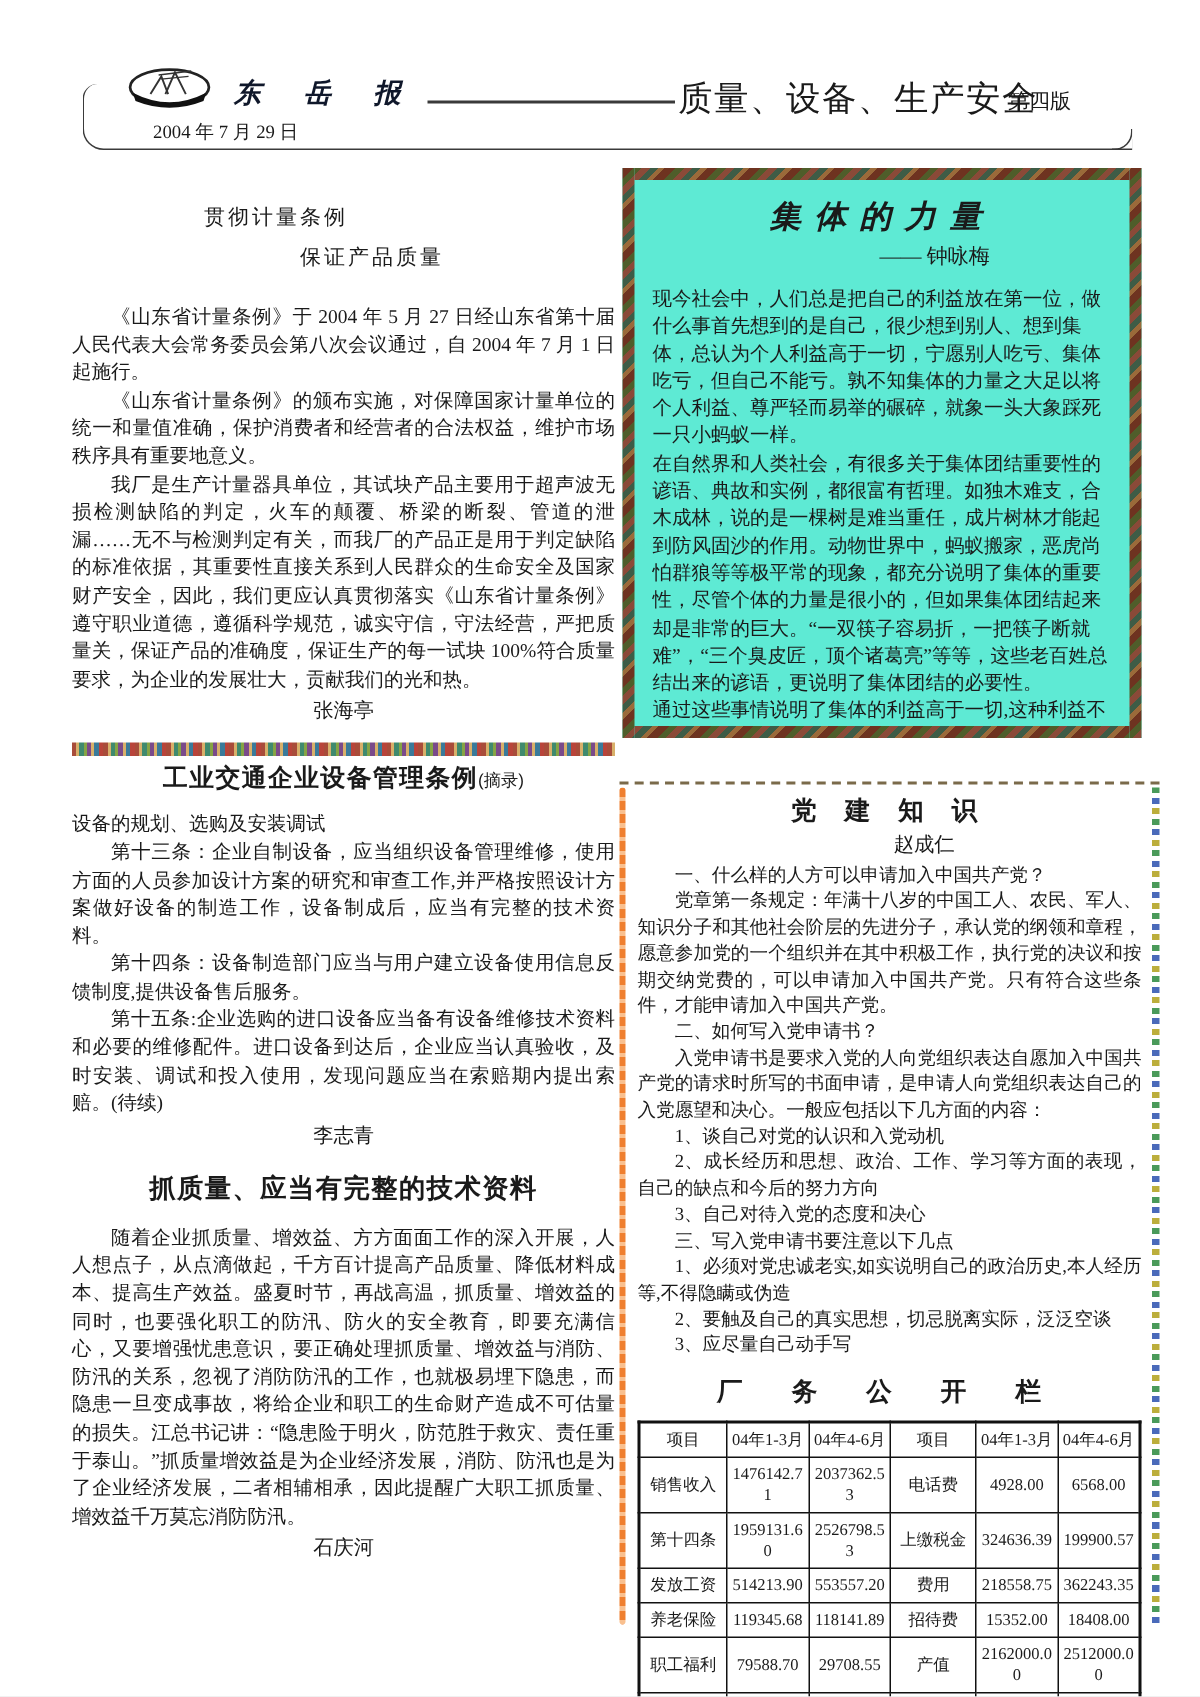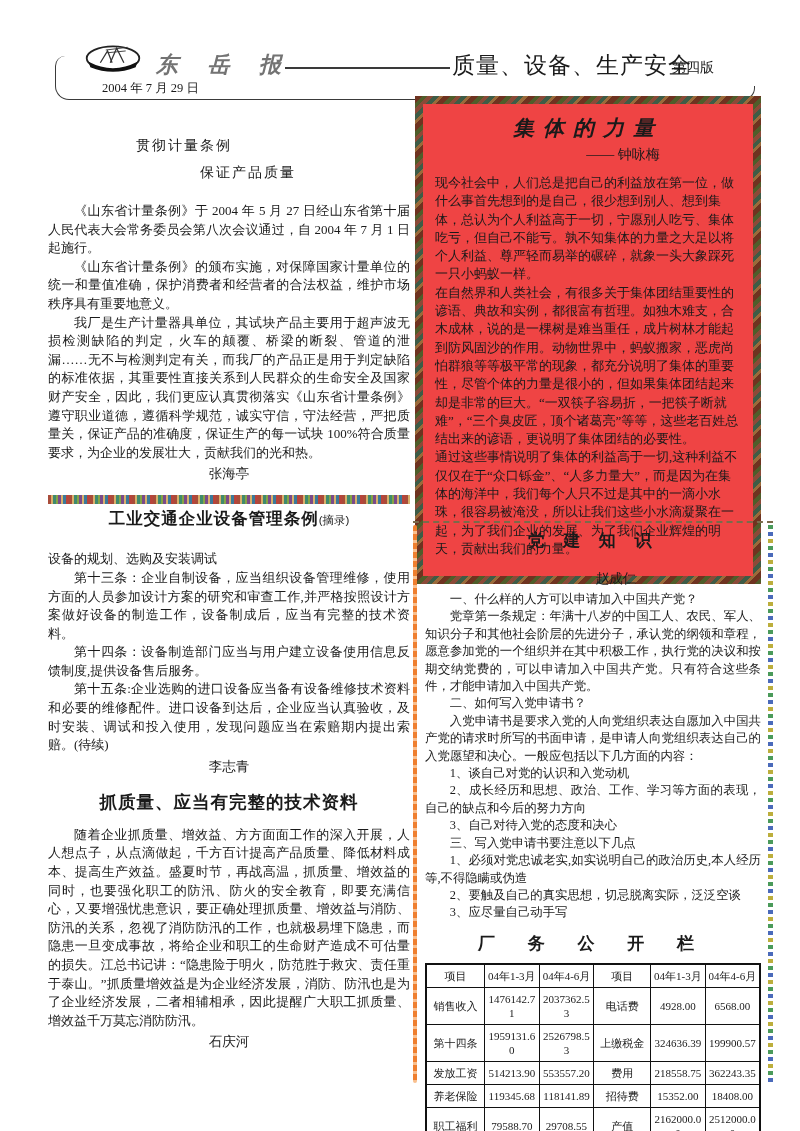--- a/index.html
+++ b/index.html
@@ -17,21 +17,21 @@
   }
   .hdr-frame-hook {
     position:absolute; left:741px; top:86px; width:14px; height:14px;
     border-right:1.5px solid #3a3a3a; border-bottom:1.5px solid #3a3a3a;
     border-radius:0 0 12px 0;
   }
   .logo { position:absolute; left:84px; top:44px; width:58px; height:32px; }
   .paper-name {
     position:absolute; left:156px; top:50px;
     font-family:"Liberation Serif", serif; font-weight:bold; font-style:italic;
-    font-size:22px; color:#737373; letter-spacing:12px; white-space:nowrap;
+    font-size:18px; color:#0f172a; letter-spacing:12px; white-space:nowrap;
   }
   .name-rule { position:absolute; left:285px; top:67px; width:165px; height:1.5px; background:#3a3a3a; }
   .main-title {
     position:absolute; left:452px; top:50px; font-size:23px; letter-spacing:1px;
     font-family:"Liberation Serif", serif; white-space:nowrap;
   }
   .page-label { position:absolute; left:672px; top:59px; font-size:14px; }
   .hdr-date { position:absolute; left:102px; top:80px; font-size:12.5px; }
 
   
@@ -48,35 +48,35 @@
   .a1-body { margin-top:16px; }
   .flower-strip {
     margin-top:12px; height:9px;
     background:repeating-linear-gradient(90deg,
       #a84c3a 0 3px, #d8b06a 3px 5px, #3f8a6e 5px 8px, #86a444 8px 10px,
       #7a4a8a 10px 13px, #d8b06a 13px 15px, #3a7a9a 15px 18px, #b8443a 18px 21px);
   }
   .a2-head { text-align:center; margin-top:4px; font-family:"Liberation Sans", sans-serif; }
   .a2-head .main { font-size:16.5px; font-weight:bold; letter-spacing:1px; }
   .a2-head .suffix { font-size:11.5px; font-weight:normal; }
-  .a2-body { margin-top:20px; }
+  .a2-body { margin-top:10px; }
   .a2-intro { text-indent:0 !important; }
   .a3-head {
     text-align:center; font-family:"Liberation Sans", sans-serif;
     font-size:17.5px; font-weight:bold; letter-spacing:1px; margin-top:14px;
   }
   .a3-body { margin-top:12px; }
 
   
   .collective-box {
-    position:absolute; left:415px; top:96px; width:346px; height:488px;
+    position:absolute; left:415px; top:112px; width:346px; height:380px;
     border:8px solid #6e3320;
     border-image:repeating-linear-gradient(135deg,
       #6e3320 0 5px, #4f5d2a 5px 9px, #8a4a38 9px 13px, #3e5c46 13px 17px, #9a6a3a 17px 20px) 8;
-    padding:8px 12px 0 12px; background:#ef4444; overflow:hidden;
+    padding:8px 12px 0 12px; background:#5eead4; overflow:hidden;
   }
   .box-title {
     text-align:center; font-family:"DejaVu Serif", serif; font-weight:bold; font-style:italic;
     font-size:21px; letter-spacing:9px; margin-top:2px;
   }
   .box-byline { text-align:center; text-indent:70px; font-size:14px; margin-top:4px; }
   .box-body { margin-top:10px; }
   .box-body p { font-size:13px; line-height:18.3px; }
 
   
@@ -92,21 +92,21 @@
     position:absolute; right:0; top:2px; bottom:0; width:5px;
     background:repeating-linear-gradient(180deg,
       #4a9a5a 0 4px, transparent 4px 7px, #4a6aba 7px 11px,
       transparent 11px 14px, #bcae3c 14px 18px, transparent 18px 21px);
   }
   .party-content { position:absolute; left:12px; right:12px; top:6px; }
   .party-head {
     text-align:center; font-family:"Liberation Sans", sans-serif;
     font-size:17px; font-weight:bold; letter-spacing:7px;
   }
-  .party-author { text-align:center; text-indent:46px; font-size:13.5px; margin-top:18px; }
+  .party-author { text-align:center; text-indent:46px; font-size:13.5px; margin-top:2px; }
   .party-body { margin-top:3px; }
   .party-body p { font-size:12.4px; line-height:17.4px; text-align:justify; text-indent:2em; }
 
   .board-title {
     text-align:center; font-family:"Liberation Sans", sans-serif;
     font-size:17px; font-weight:bold; letter-spacing:14px; margin-top:10px;
   }
   table.board {
     width:100%; margin-top:8px; border-collapse:collapse;
     border:2px solid #111; font-size:11px; table-layout:fixed;

